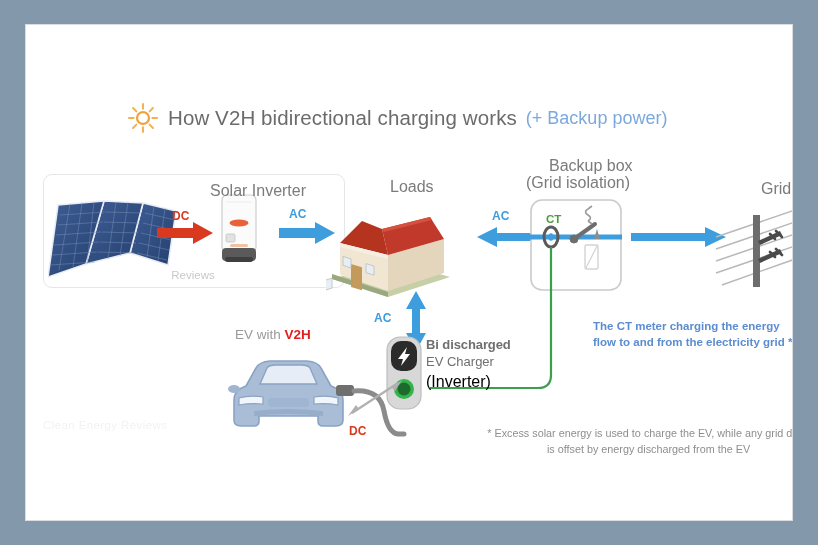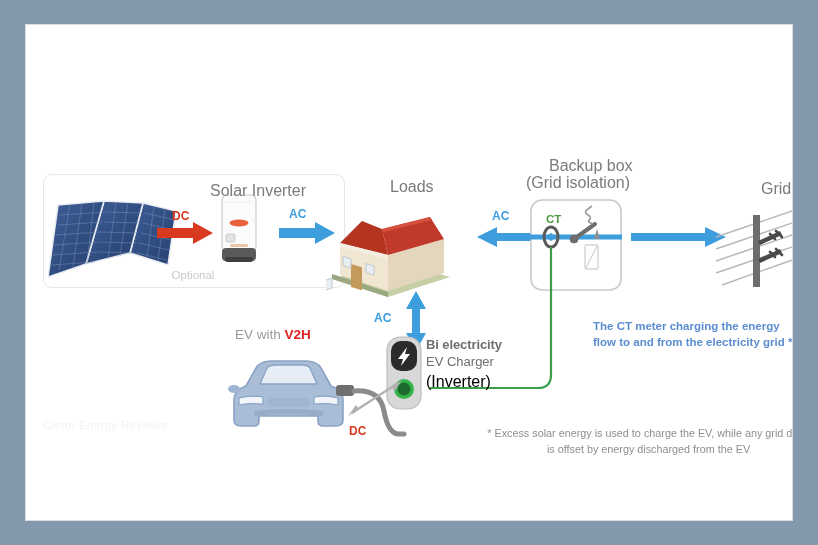--- a/index.html
+++ b/index.html
@@ -160,23 +160,40 @@
     color: #f2f2f2;
     letter-spacing: 0.4px;
   }
 </style>
 </head>
 <body>
 
 <div id="frame">
   <div id="canvas">
 
+    <div id="title-row">
+      <svg id="sun-icon" viewBox="0 0 40 40">
+        <circle cx="20" cy="20" r="7" fill="none" stroke="#f0a23c" stroke-width="2.6"></circle>
+        <g stroke="#f3b14f" stroke-width="2.4" stroke-linecap="round">
+          <line x1="20" y1="3.5" x2="20" y2="9"></line>
+          <line x1="20" y1="31" x2="20" y2="36.5"></line>
+          <line x1="3.5" y1="20" x2="9" y2="20"></line>
+          <line x1="31" y1="20" x2="36.5" y2="20"></line>
+          <line x1="8.3" y1="8.3" x2="12.2" y2="12.2"></line>
+          <line x1="27.8" y1="27.8" x2="31.7" y2="31.7"></line>
+          <line x1="8.3" y1="31.7" x2="12.2" y2="27.8"></line>
+          <line x1="27.8" y1="12.2" x2="31.7" y2="8.3"></line>
+        </g>
+      </svg>
+      <span id="title-main">How V2H bidirectional charging works</span>
+      <span id="title-sub">(+ Backup power)</span>
+    </div>
 
     <div id="optional-box"></div>
-    <div id="optional-label">Optional</div>
+    <div id="optional-label">Reviews</div>
 
     <svg class="abs" id="solar-panels" width="140" height="95" viewBox="0 0 140 95">
       <defs>
         <linearGradient id="pnl" x1="0" y1="0" x2="1" y2="1">
           <stop offset="0%" stop-color="#3f5e96"></stop>
           <stop offset="100%" stop-color="#25406f"></stop>
         </linearGradient>
       </defs>
       <g>
 
@@ -331,21 +348,21 @@
       <path d="M145,0 L145,128 Q145,141 132,141 L24,141" fill="none" stroke="#3a9e4b" stroke-width="2.2" stroke-linejoin="round"></path>
     </svg>
 
     <svg class="abs" id="charger" width="40" height="76" viewBox="0 0 40 76">
       <rect x="3" y="1" width="34" height="72" rx="13" fill="#d8d8d8" stroke="#bdbdbd" stroke-width="1.2"></rect>
       <rect x="7" y="5" width="26" height="30" rx="10" fill="#2b2b2b"></rect>
       <path d="M23,11 L14,23 L19,23 L17,30 L26,18 L21,18 Z" fill="#ffffff"></path>
       <circle cx="20" cy="53" r="10" fill="#34b34a"></circle>
       <circle cx="20" cy="53" r="6.5" fill="#1d6b2c"></circle>
     </svg>
-    <div id="lbl-charger-1" class="abs">Bi electricity</div>
+    <div id="lbl-charger-1" class="abs">Bi discharged</div>
     <div id="lbl-charger-2" class="abs">EV Charger</div>
     <div id="lbl-charger-3" class="abs">(Inverter)</div>
 
     <div class="abs" id="lbl-ev"><span>EV with </span><span id="lbl-ev-v2h">V2H</span></div>
 
     <svg class="abs" id="ev-car" width="125" height="80" viewBox="0 0 125 80">
 
       <path d="M8,64 L8,44 Q8,34 20,30 L30,12 Q33,6 44,5 L81,5 Q92,6 95,12 L105,30 Q117,34 117,44 L117,64 Q117,70 110,70 L97,70 Q92,70 92,65 L92,60 L33,60 L33,65 Q33,70 28,70 L15,70 Q8,70 8,64 Z" fill="#aabdd6" stroke="#8aa3c4" stroke-width="1.6" stroke-linejoin="round"></path>
 
       <path d="M34,28 L41,12 Q43,9 50,9 L75,9 Q82,9 84,12 L91,28 Z" fill="#e6edf6" stroke="#8aa3c4" stroke-width="1.4"></path>

